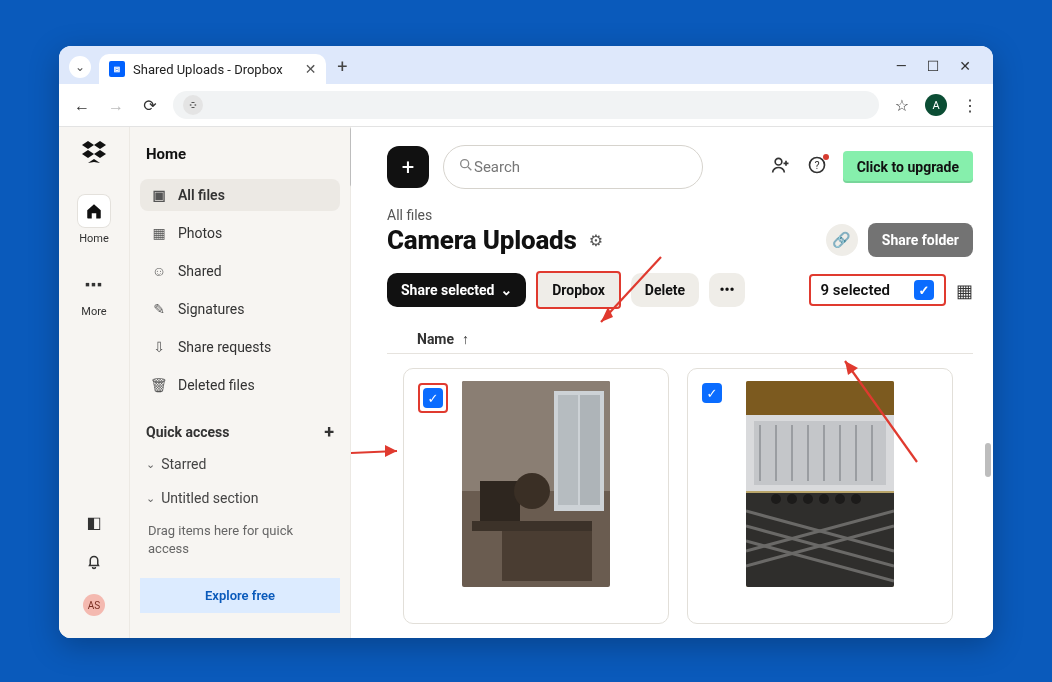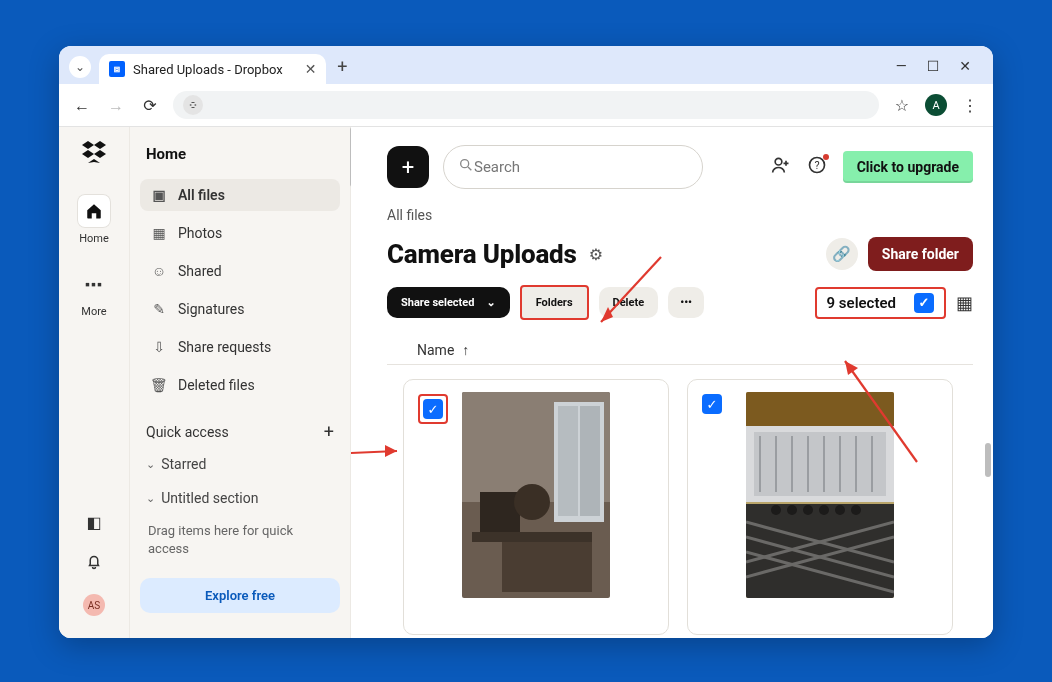--- a/index.html
+++ b/index.html
@@ -89,27 +89,27 @@
     position:relative;
   }
   .sidebar h3 { margin:0 6px 10px 6px;font-size:15px;font-weight:700;color:#111; }
   .side-row {
     display:flex;align-items:center;gap:10px;padding:8px 10px;border-radius:8px;
   }
   .side-row.active { background:#ece9e4;font-weight:600; }
   .side-row .sic { width:18px;text-align:center;color:#555;font-size:14px; }
   .quick-header {
     display:flex;align-items:center;justify-content:space-between;
-    margin:14px 6px 2px 6px;font-weight:400;font-size:14px;
+    margin:14px 6px 2px 6px;font-weight:700;font-size:14px;
   }
   .collapsible { display:flex;align-items:center;gap:6px;padding:6px 6px;color:#444;font-size:14px; }
   .collapsible .chv { font-size:11px;color:#666; }
   .hint { padding:4px 8px;font-size:13px;color:#666;line-height:1.4; }
   .explore {
-    margin-top:10px;background:#dcebff;border-radius:10px;padding:10px 12px;
+    margin-top:10px;background:#dcebff;border-radius:0;padding:10px 12px;
     color:#0a5abb;font-size:13px;font-weight:600;text-align:center;
   }
   .sidebar-scroll { position:absolute;top:0;right:-6px;width:6px;height:60px;background:#bdbdbd;border-radius:3px; }
 
   
   .main {
     flex:1;background:#fff;min-width:0;display:flex;flex-direction:column;
     position:relative;
   }
   .main-inner { padding:18px 20px 0 36px; }
@@ -124,45 +124,45 @@
   }
   .top-right { margin-left:auto;display:flex;align-items:center;gap:16px; }
   .upgrade {
     background:#86efac;color:#111;border-radius:4px;padding:8px 14px;font-size:14px;font-weight:700;
     box-shadow:inset 0 -2px 0 rgba(0,0,0,.1);
   }
   .qmark { position:relative;font-size:18px; }
   .qmark::after{ content:"";position:absolute;top:-1px;right:-2px;width:6px;height:6px;background:#d63b2f;border-radius:3px; }
 
   .crumb { margin-top:18px;font-size:14px;color:#555; }
-  .title-row { display:flex;align-items:center;gap:12px;margin-top:14px; }
+  .title-row { display:flex;align-items:center;gap:12px;margin-top:0; }
   .title-row h1 { margin:0;font-size:26px;font-weight:800;color:#111;letter-spacing:-.2px; }
   .title-row .gear { font-size:16px;color:#555; }
   .title-right { margin-left:auto;display:flex;align-items:center;gap:10px; }
   .linkchip { width:32px;height:32px;border-radius:16px;background:#efede8;display:flex;align-items:center;justify-content:center;font-size:15px; }
-  .share-folder { background:#7f1d1d;color:#fff;border-radius:8px;padding:9px 14px;font-size:14px;font-weight:700; }
+  .share-folder { background:#737373;color:#fff;border-radius:8px;padding:9px 14px;font-size:14px;font-weight:700; }
 
   .action-row { display:flex;align-items:center;gap:10px;margin-top:14px; }
-  .pill { border-radius:10px;padding:9px 14px;font-size:11px;font-weight:700;display:flex;align-items:flex-end;gap:12px; }
+  .pill { border-radius:10px;padding:9px 14px;font-size:14px;font-weight:700;display:flex;align-items:flex-end;gap:6px; }
   .pill.dark { background:#111;color:#fff; }
   .pill.light { background:#efede8;color:#111; }
   .pill.square { width:36px;justify-content:center;padding:9px 0; }
   .action-right { margin-left:auto;display:flex;align-items:center;gap:10px; }
   .red-box { border:2px solid #e03a2f;border-radius:4px; }
   .selected-pill {
-    display:flex;align-items:center;gap:18px;padding:4px 10px;font-size:15px;font-weight:600;color:#111;
+    display:flex;align-items:center;gap:24px;padding:4px 10px;font-size:15px;font-weight:600;color:#111;
   }
   .checkbox-blue {
     width:20px;height:20px;border-radius:4px;background:#0a6cff;display:flex;align-items:center;justify-content:center;color:#fff;font-size:13px;
   }
   .grid-icn { font-size:18px;color:#333; }
 
   .list-head {
     margin-top:22px;padding:0 0 6px 30px;border-bottom:1px solid #e6e3de;
-    font-size:14px;font-weight:400;color:#333;display:flex;align-items:center;gap:8px;
+    font-size:14px;font-weight:700;color:#333;display:flex;align-items:center;gap:8px;
   }
 
   .cards { display:flex;gap:18px;margin-top:14px;padding-left:16px; }
   .card {
     width:240px;height:230px;border:1px solid #e2dfd9;border-radius:10px;background:#fff;
     padding:12px;position:relative;overflow:hidden;
   }
   .card .cb-wrap { position:absolute;left:14px;top:14px; }
   .thumb {
     position:absolute;top:12px;left:58px;width:148px;height:206px;border-radius:2px;overflow:hidden;
@@ -330,21 +330,21 @@
             <div class="linkchip">🔗</div>
             <div class="share-folder">Share folder</div>
           </div>
         </div>
 
         <div class="action-row">
           <div class="pill dark">
             <span>Share selected</span>
             <span>⌄</span>
           </div>
-          <div class="pill light red-box">Folders</div>
+          <div class="pill light red-box">Dropbox</div>
           <div class="pill light">Delete</div>
           <div class="pill light square">•••</div>
           <div class="action-right">
             <div class="selected-pill red-box">
               <span>9 selected</span>
               <span class="checkbox-blue">✓</span>
             </div>
             <span class="grid-icn">▦</span>
           </div>
         </div>

